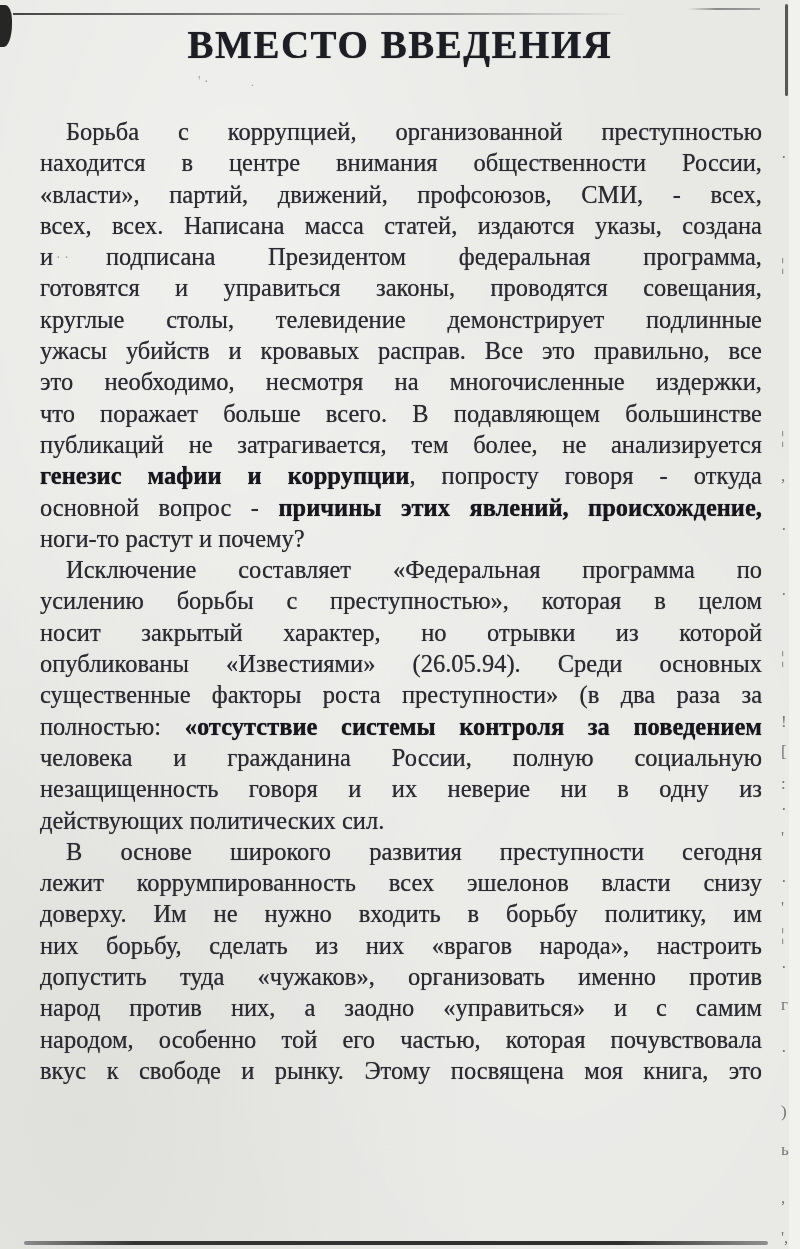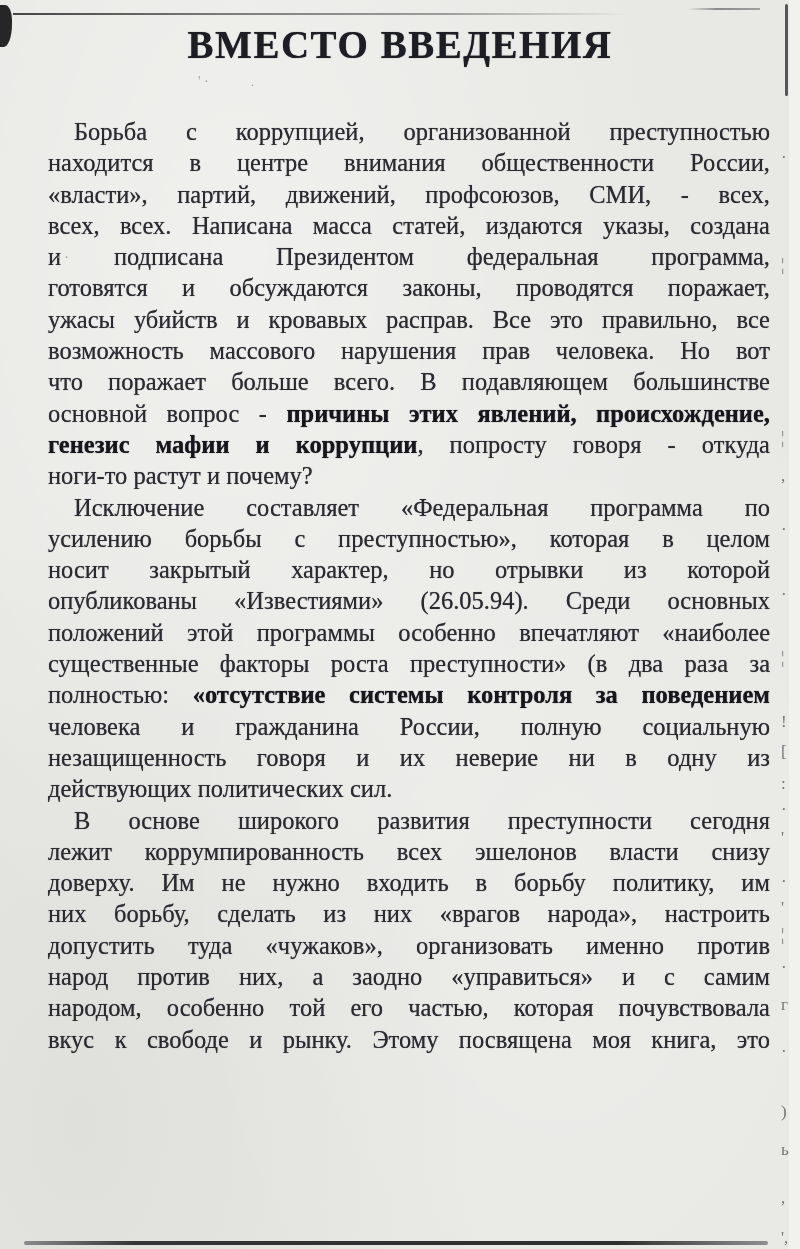--- a/index.html
+++ b/index.html
@@ -29,21 +29,21 @@
     background:var(--paper-edge);
   }
   .page-title{
     position:absolute;top:22px;left:0;width:100%;
     text-align:center;
     font-size:39px;font-weight:700;letter-spacing:1.5px;
     color:var(--title-ink);
     text-shadow:0 0 .8px rgba(29,29,36,.9);
   }
   .body-text{
-    position:absolute;top:116px;left:48px;width:722px;
+    position:absolute;top:116px;left:40px;width:722px;
     font-size:24.5px;line-height:31.3px;
     color:var(--ink);
     text-shadow:0 0 .7px rgba(42,42,49,.75);
   }
   .para{margin:0;}
   .line{
     text-align:justify;
     text-align-last:justify;
     white-space:normal;
     min-height:31.3px;
@@ -94,34 +94,35 @@
 
   <div class="page-title">ВМЕСТО ВВЕДЕНИЯ</div>
 
   <div class="body-text">
       <div class="para">
         <div class="line line-first"><span>Борьба с коррупцией, организованной преступностью</span></div>
         <div class="line"><span>находится в центре внимания общественности России,</span></div>
         <div class="line"><span>«власти», партий, движений, профсоюзов, СМИ, - всех,</span></div>
         <div class="line"><span>всех, всех. Написана масса статей, издаются указы, создана</span></div>
         <div class="line"><span>и подписана Президентом федеральная программа,</span></div>
-        <div class="line"><span>готовятся и обсуждаются законы, проводятся поражает,</span></div>
+        <div class="line"><span>готовятся и управиться законы, проводятся совещания,</span></div>
+        <div class="line"><span>круглые столы, телевидение демонстрирует подлинные</span></div>
         <div class="line"><span>ужасы убийств и кровавых расправ. Все это правильно, все</span></div>
-        <div class="line"><span>возможность массового нарушения прав человека. Но вот</span></div>
+        <div class="line"><span>это необходимо, несмотря на многочисленные издержки,</span></div>
         <div class="line"><span>что поражает больше всего. В подавляющем большинстве</span></div>
+        <div class="line"><span>публикаций не затрагивается, тем более, не анализируется</span></div>
+        <div class="line"><span class="seg-bold">генезис мафии и коррупции</span><span>, попросту говоря - откуда</span></div>
         <div class="line"><span>основной вопрос - </span><span class="seg-bold">причины этих явлений, происхождение,</span></div>
-        <div class="line"><span class="seg-bold">генезис мафии и коррупции</span><span>, попросту говоря - откуда</span></div>
         <div class="line line-end"><span>ноги-то растут и почему?</span></div>
       </div>
       <div class="para">
         <div class="line line-first"><span>Исключение составляет «Федеральная программа по</span></div>
         <div class="line"><span>усилению борьбы с преступностью», которая в целом</span></div>
         <div class="line"><span>носит закрытый характер, но отрывки из которой</span></div>
         <div class="line"><span>опубликованы «Известиями» (26.05.94). Среди основных</span></div>
-        <div class="line"><span>положений этой программы особенно впечатляют «наиболее</span></div>
         <div class="line"><span>существенные факторы роста преступности» (в два раза за</span></div>
         <div class="line"><span>полностью: </span><span class="seg-bold">«отсутствие системы контроля за поведением</span></div>
         <div class="line"><span>человека и гражданина России, полную социальную</span></div>
         <div class="line"><span>незащищенность говоря и их неверие ни в одну из</span></div>
         <div class="line line-end"><span>действующих политических сил.</span></div>
       </div>
       <div class="para">
         <div class="line line-first"><span>В основе широкого развития преступности сегодня</span></div>
         <div class="line"><span>лежит коррумпированность всех эшелонов власти снизу</span></div>
         <div class="line"><span>доверху. Им не нужно входить в борьбу политику, им</span></div>

